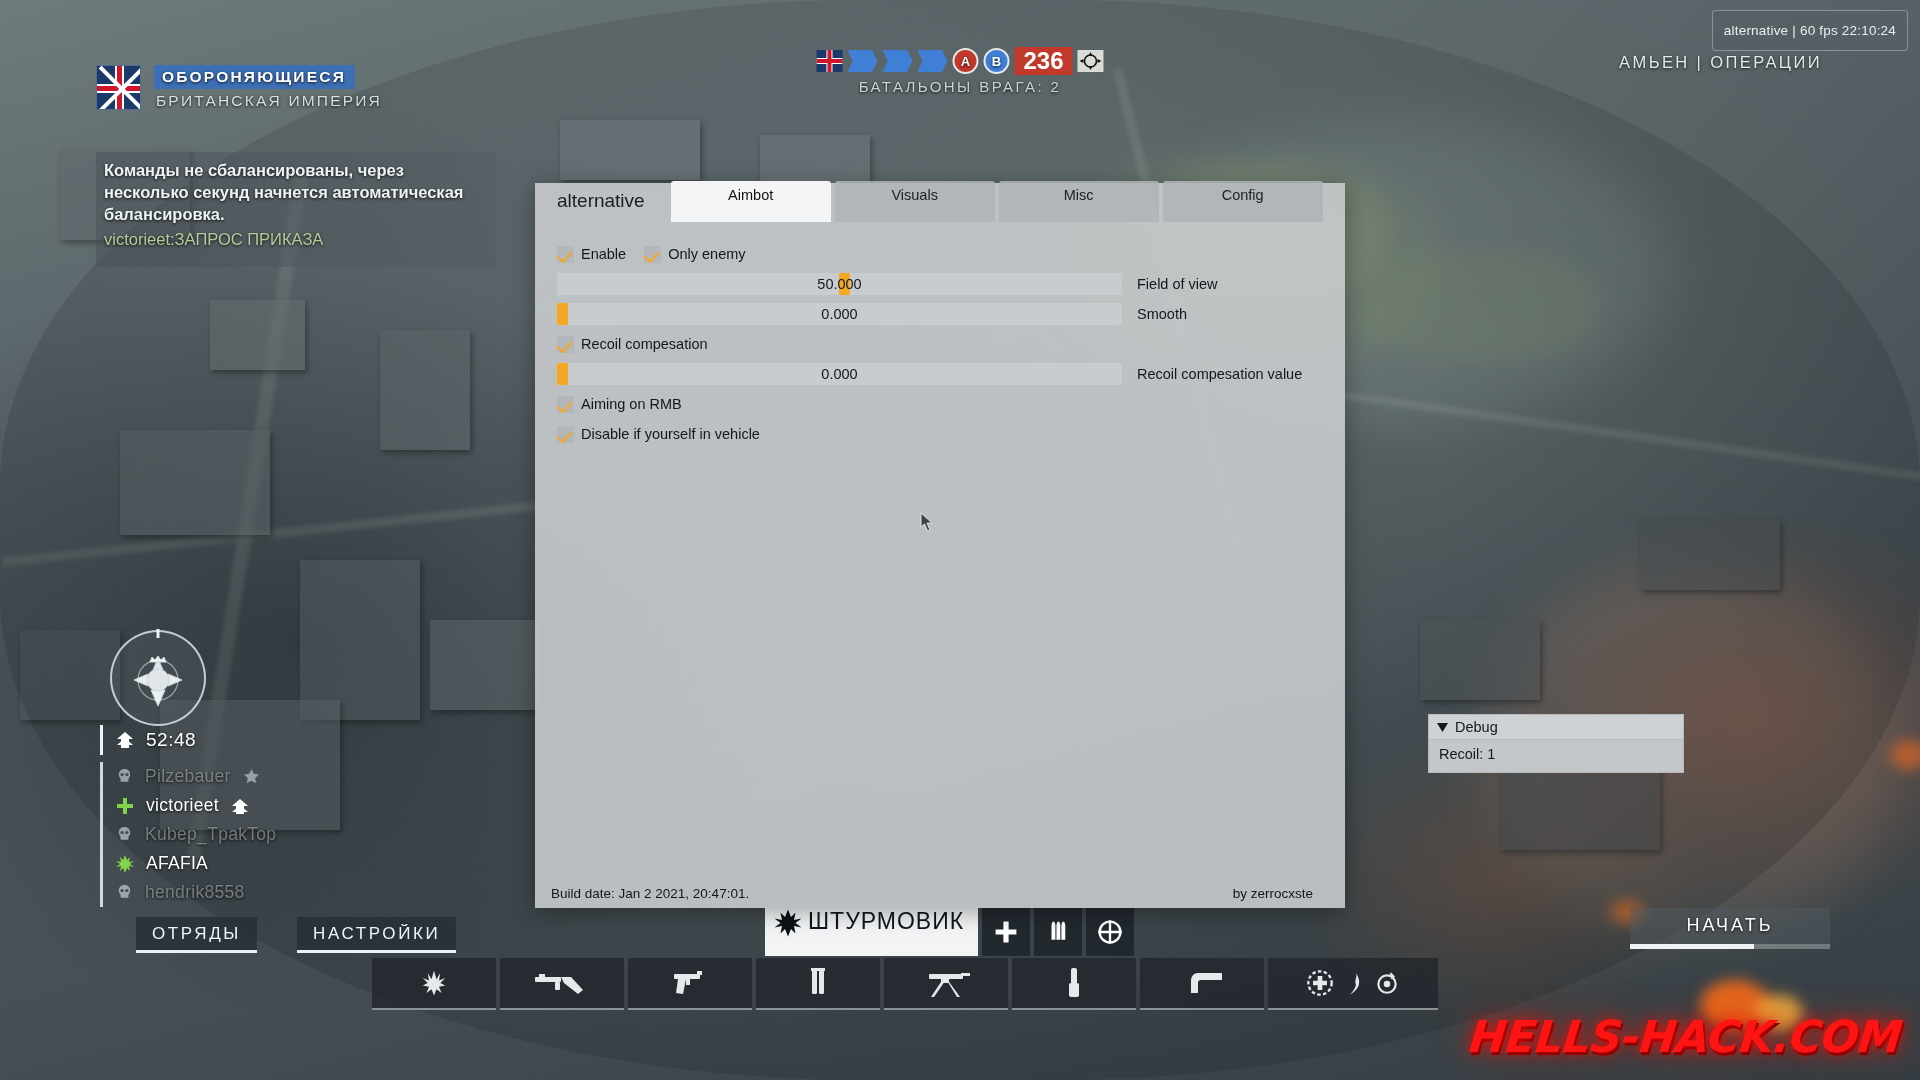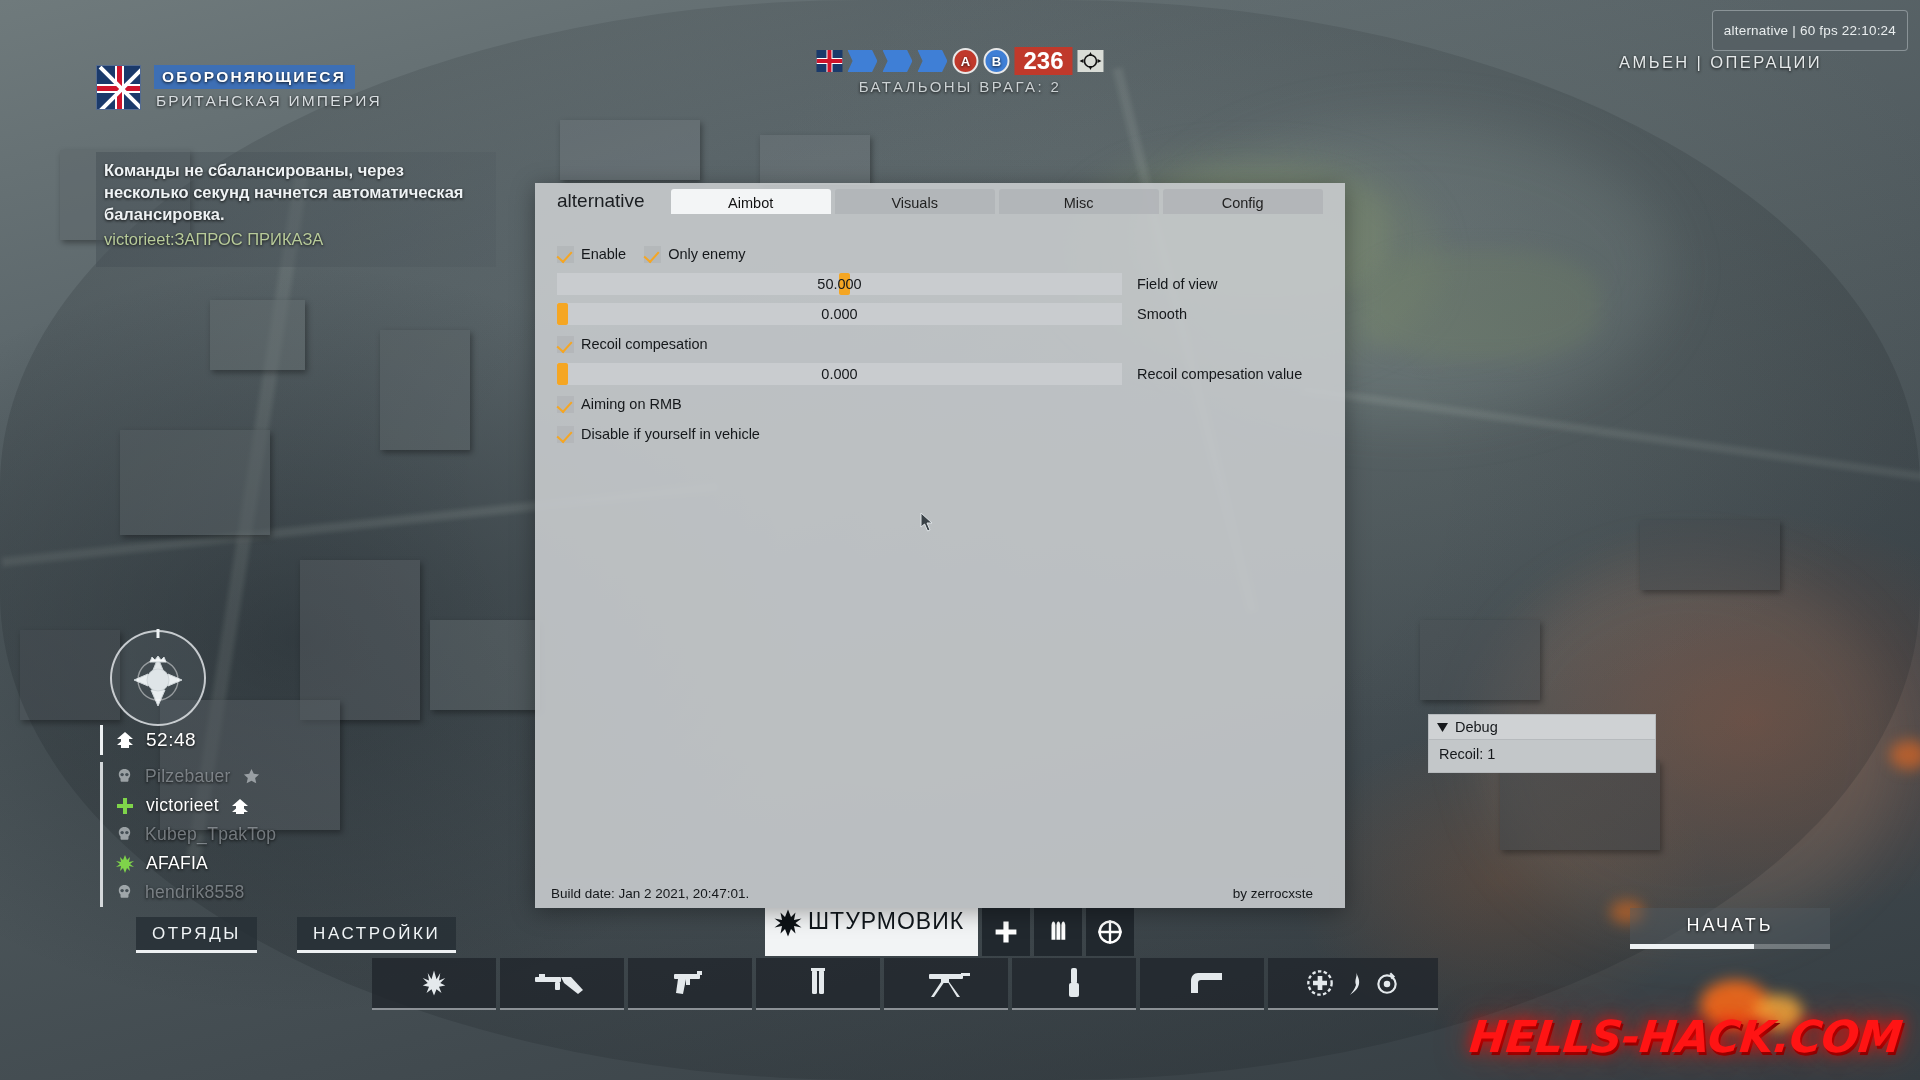--- a/index.html
+++ b/index.html
@@ -119,36 +119,36 @@
   
   #wm {
     position:absolute; right:18px; bottom:18px;
     font-family:"DejaVu Sans", sans-serif; font-weight:800; font-style:italic;
     font-size:44px; letter-spacing:-0.5px; color:#ff1414;
     text-shadow:0 0 14px rgba(255,0,0,.85), 2px 3px 0 #7a0000, 0 0 34px rgba(255,40,0,.6);
     transform:skewX(-6deg);
   }
 
   
-  #debug { position:absolute; left:1428px; top:714px; width:228px; }
+  #debug { position:absolute; left:1428px; top:714px; width:256px; }
   #debug .hd { background:#cfd2d4; color:#16191c; font-size:14.5px; padding:4px 8px; display:flex; gap:7px; align-items:center; border:1px solid #b6babd; }
   #debug .bd { background:#c3c7c9; color:#16191c; font-size:14.5px; padding:6px 10px 10px; border:1px solid #b6babd; border-top:none; }
 
   
   #menu {
     position:absolute; left:535px; top:183px; width:810px; height:725px;
     background:rgba(200,203,205,.90);
     box-shadow:0 4px 22px rgba(0,0,0,.35);
     font-size:14.5px; color:#15181b;
   }
   #menu .titlebar { display:flex; align-items:center; height:36px; padding-left:22px; gap:14px; }
   #menu .appname { font-size:19px; color:#1b1e21; margin-right:12px; }
   #menu .tabs { display:flex; gap:4px; flex:1; }
   #menu .tab {
-    width:160px; text-align:center; font-size:14.5px; padding:6px 0 3px;
+    width:160px; text-align:center; font-size:14.5px; padding:6px 0 19px;
     background:rgba(176,180,183,.85); color:#222; border-radius:3px 3px 0 0;
   }
   #menu .tab.active { background:#f3f5f6; color:#111; }
 
   #menu .body { padding:22px 22px 0 22px; }
   .row { display:flex; align-items:center; height:26px; margin-bottom:4px; }
 
   .cbwrap { display:flex; align-items:center; gap:7px; margin-right:18px; }
   .cb { width:17px; height:17px; background:rgba(176,180,183,.7); position:relative; }
   .cb.on::after {

